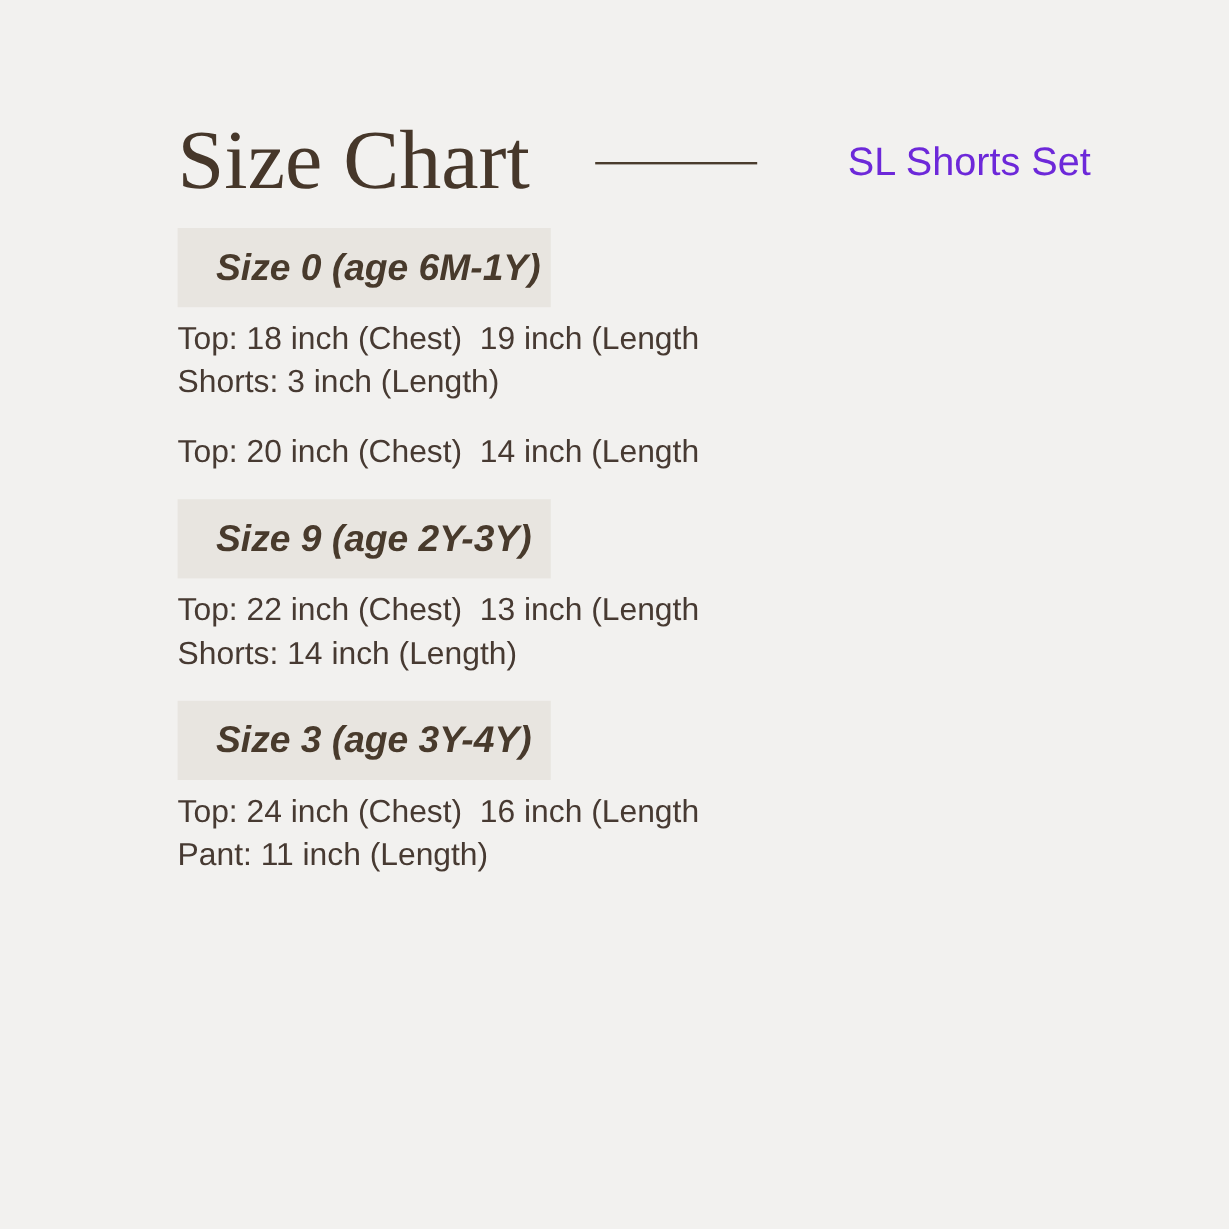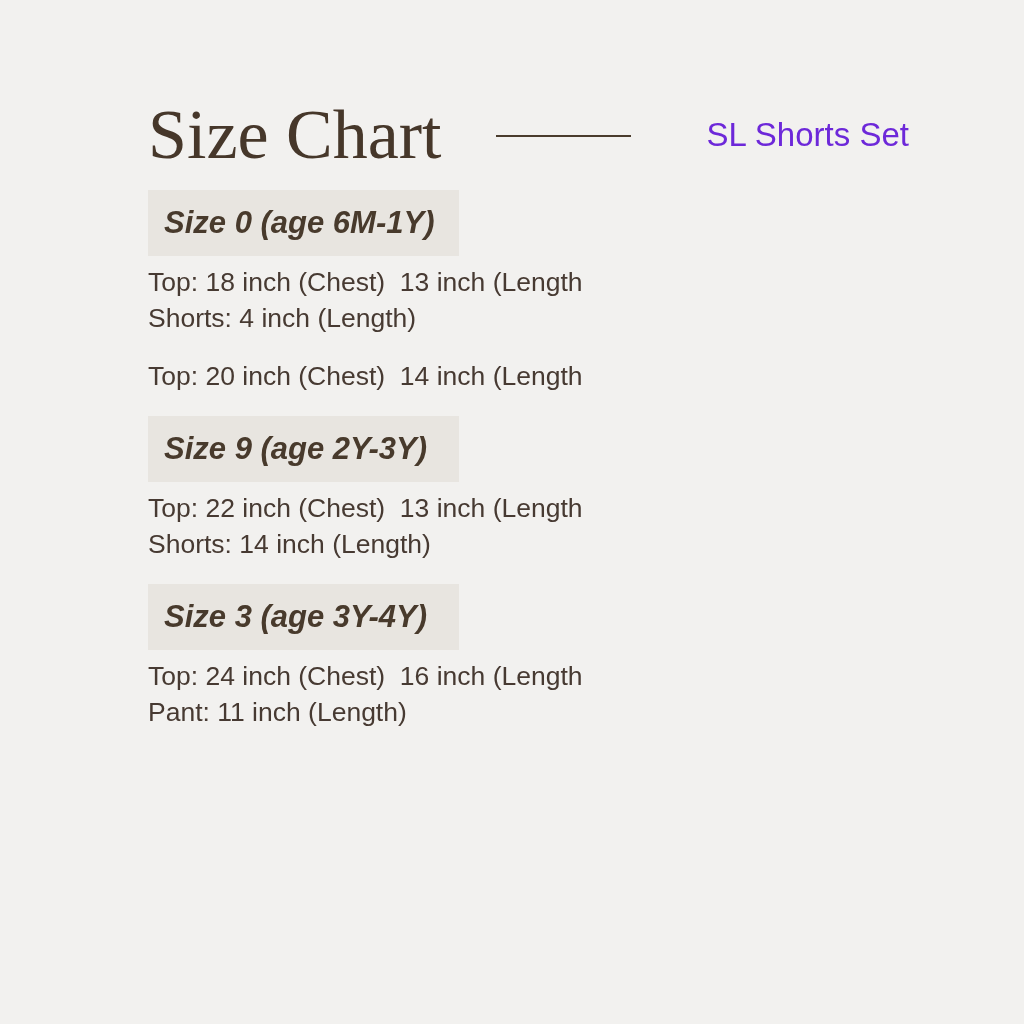--- a/index.html
+++ b/index.html
@@ -50,21 +50,21 @@
   .section {
     margin-bottom: 22px;
   }
   .size-badge {
     box-sizing: border-box;
     width: 311px;
     height: 66px;
     background: #e8e5e0;
     display: flex;
     align-items: center;
-    padding-left: 16px;
+    padding-left: 32px;
     margin-bottom: 8px;
   }
   .size-badge .label {
     font-size: 31px;
     font-weight: 700;
     font-style: italic;
     color: #483a2c;
     white-space: nowrap;
   }
   .measure-line {
@@ -82,22 +82,22 @@
   <div class="header-row">
     <div class="title">Size Chart</div>
     <div class="divider"></div>
     <div class="subtitle">SL Shorts Set</div>
   </div>
 
   <div class="section">
     <div class="size-badge">
       <span class="label">Size 0 (age 6M-1Y)</span>
     </div>
-    <div class="measure-line">Top: 18 inch (Chest)  13 inch (Length</div>
-    <div class="measure-line">Shorts: 4 inch (Length)</div>
+    <div class="measure-line">Top: 18 inch (Chest)  19 inch (Length</div>
+    <div class="measure-line">Shorts: 3 inch (Length)</div>
   </div>
 
   <div class="section">
     <div class="measure-line">Top: 20 inch (Chest)  14 inch (Length</div>
   </div>
 
   <div class="section">
     <div class="size-badge">
       <span class="label">Size 9 (age 2Y-3Y)</span>
     </div>

